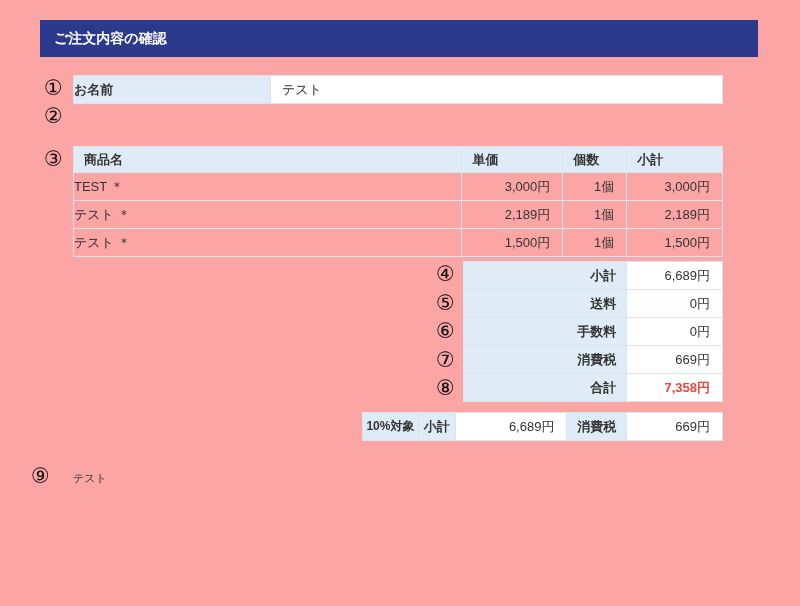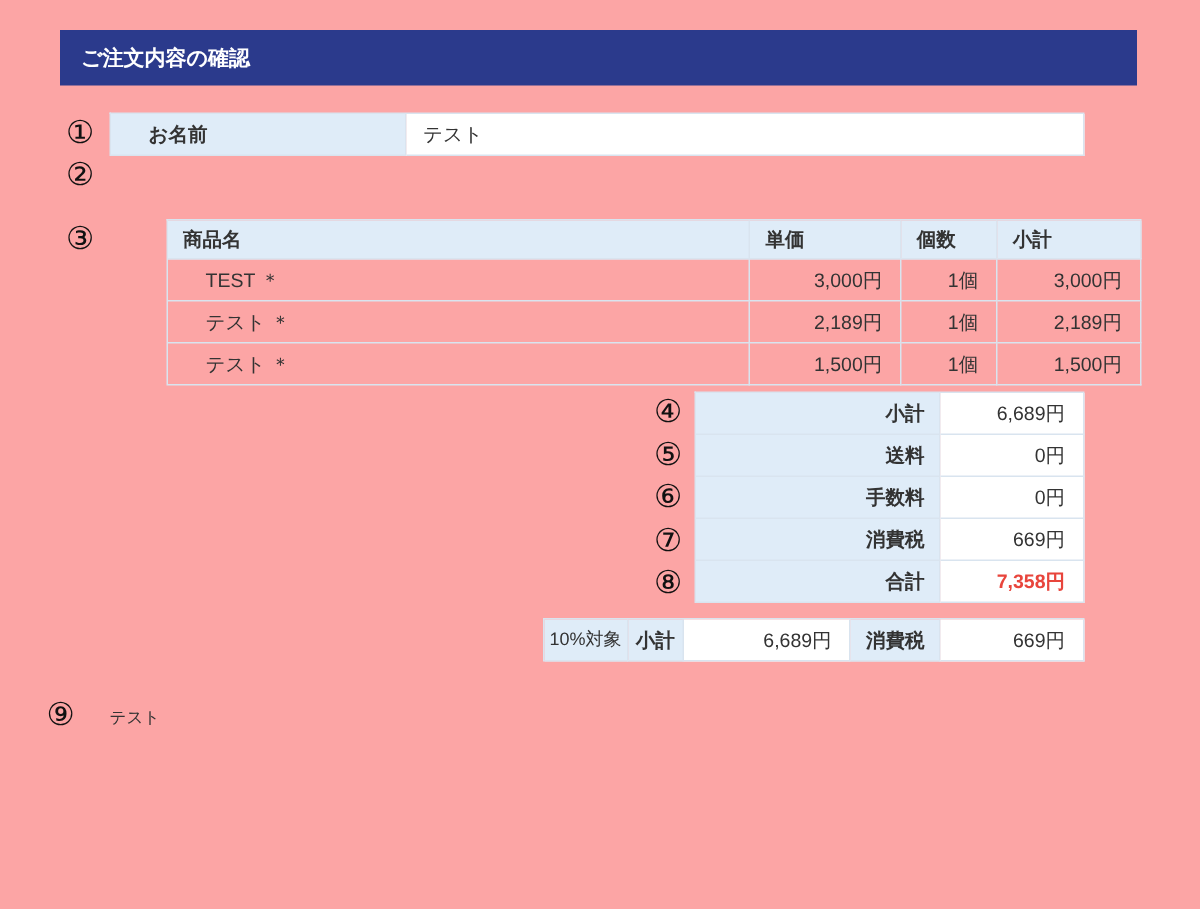--- a/index.html
+++ b/index.html
@@ -21,46 +21,46 @@
   .grid { position:absolute; box-sizing:border-box;
           border-top:1px solid var(--border,#d9e4ef);
           border-left:1px solid var(--border,#d9e4ef); }
   .grow { display:flex; }
   .cell { box-sizing:border-box; height:28px; line-height:27px;
           border-right:1px solid var(--border,#d9e4ef);
           border-bottom:1px solid var(--border,#d9e4ef);
           overflow:hidden; white-space:nowrap; }
   .blue  { background:var(--cell_blue,#dfecf8); }
   .bold  { font-weight:bold; }
-  .padL  { padding-left:25px; }
+  .padL  { padding-left:0; }
   .numR  { text-align:right; padding-right:12px; }
   .ctr   { text-align:center; }
 
   
   .ctable { left:73px; top:75px; width:650px; }
   .c-label { width:197px; }
   .c-value { flex:1; background:#fff; padding-left:11px; }
 
   
-  .ptable { left:73px; top:146px; width:650px;margin-left:38px; }
+  .ptable { left:73px; top:146px; width:650px; }
   .p-name { width:389px; }
   .p-unit { width:101px; }
   .p-qty  { width:64px;  }
   .p-sub  { width:96px;  }
   .ptable .hcell { height:26px; line-height:25px; font-weight:bold; padding-left:10px; }
 
   
   .stable { left:463px; top:261px; width:260px; }
   .s-label { width:164px; text-align:right; padding-right:10px; font-weight:bold; }
   .s-value { width:96px; background:#fff; }
   .total-value { color:var(--total_red,#e8453c); font-weight:bold;text-align:right; }
 
   
   .taxtable { left:362px; top:412px; width:361px; }
-  .t-rate   { width:56px; font-weight:normal; font-size:12px; }
+  .t-rate   { width:56px; font-weight:bold; font-size:12px; }
   .t-slabel { width:37px; font-weight:bold; }
   .t-sval   { width:112px; background:#fff; }
   .t-tlabel { width:60px; font-weight:bold; }
   .t-tval   { width:96px; background:#fff; }
 
   
   .ann { position:absolute; font-size:21px; line-height:1; color:#111;
          font-family:"DejaVu Sans",sans-serif; }
 
   

